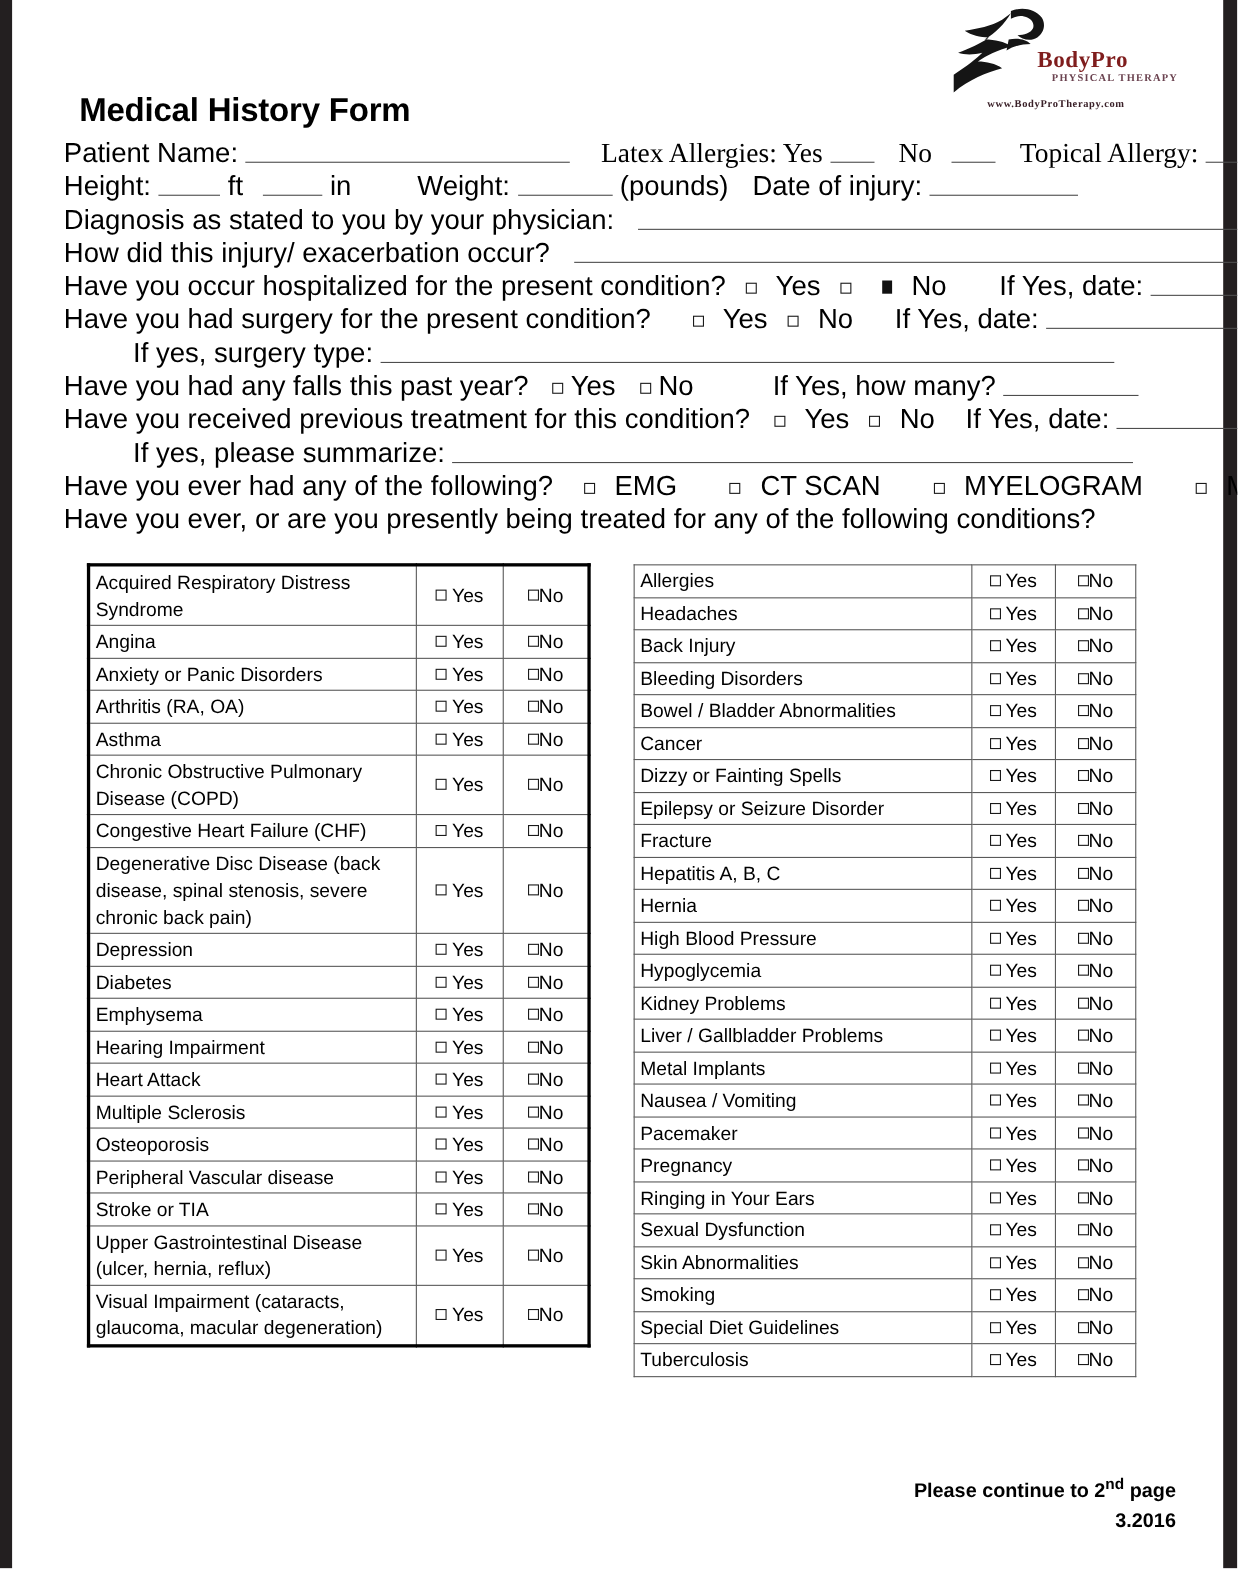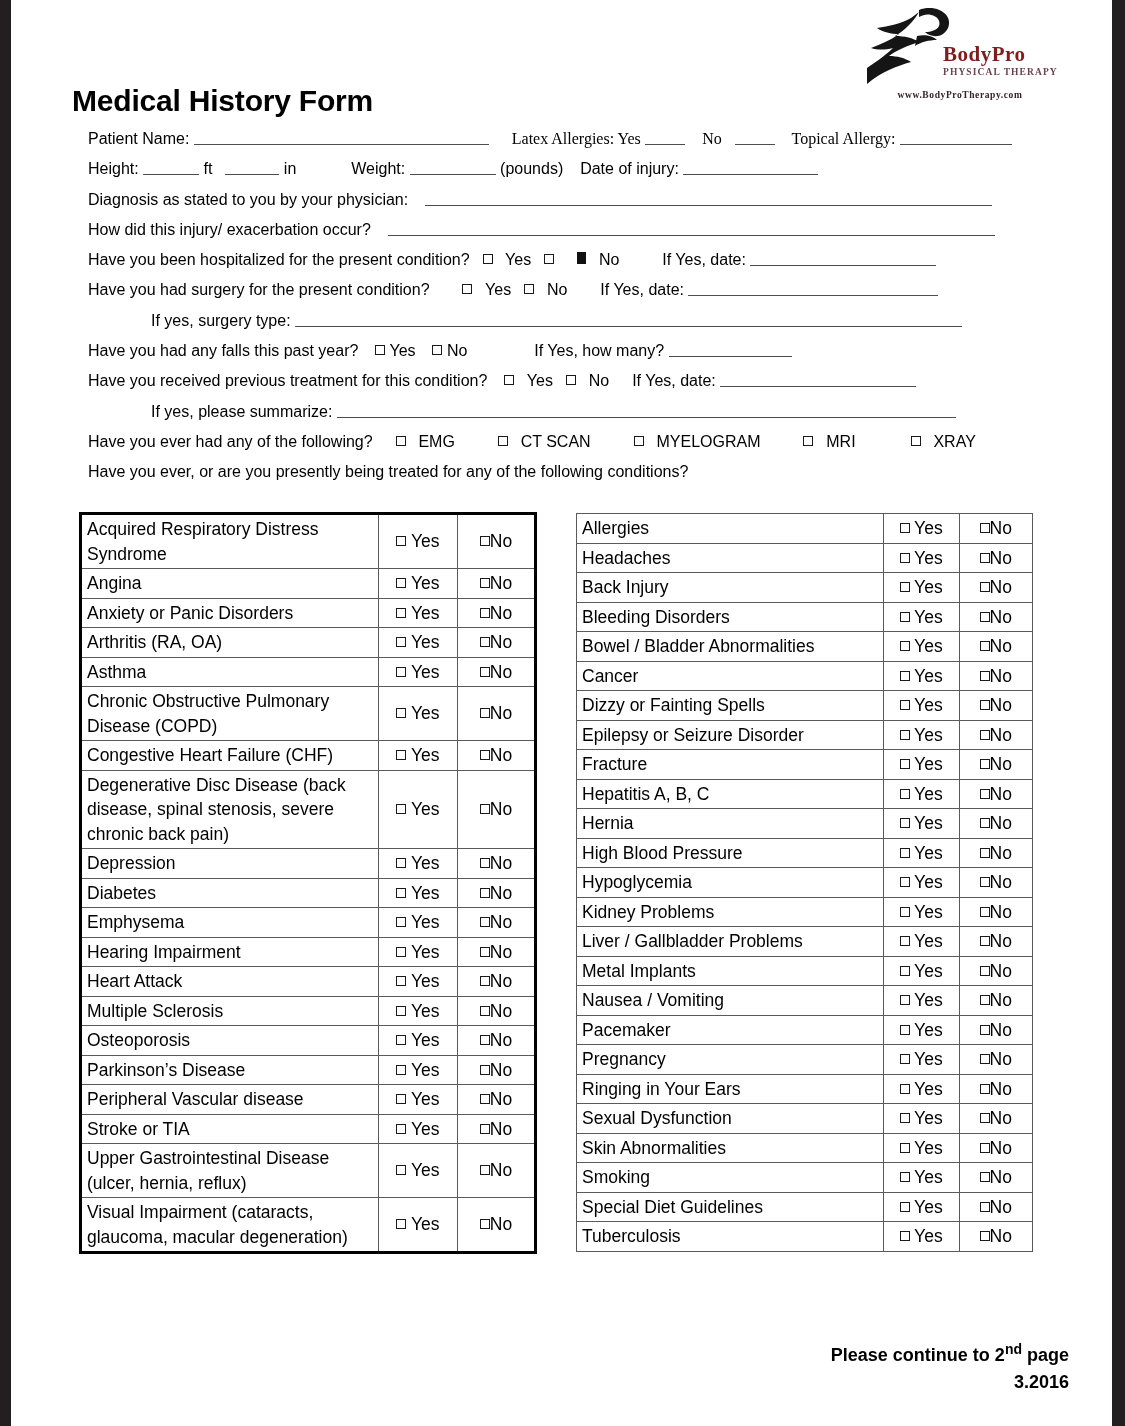--- a/index.html
+++ b/index.html
@@ -69,20 +69,21 @@
     white-space: nowrap;
   }
   .logo-sub {
     font-family: "Liberation Serif", serif;
     font-weight: bold;
     font-size: 9.5px;
     letter-spacing: 1.1px;
     color: #6b4350;
     margin-top: 2px;
     white-space: nowrap;
+    text-align: right;
   }
   .logo-url {
     position: absolute;
     left: 0;
     top: 86px;
     width: 218px;
     text-align: center;
     font-family: "Liberation Serif", serif;
     font-weight: bold;
     font-size: 9.5px;
@@ -98,24 +99,24 @@
     top: 84px;
     font-size: 30px;
     font-weight: bold;
     letter-spacing: -0.2px;
     white-space: nowrap;
   }
 
   
   .flines {
     position: absolute;
-    left: 77px;
+    left: 47px;
     top: 124px;
     width: 990px;
-    font-size: 16px;
+    font-size: 25px;
     line-height: 30.3px;
   }
   .fline {
     white-space: nowrap;
     height: 30.3px;
   }
   .fline.indent { padding-left: 63px; }
   .serif { font-family: "Liberation Serif", serif; }
   .ul {
     display: inline-block;
@@ -272,21 +273,21 @@
         <span class="ul" style="width:567px"></span>
       </div>
 
       <div class="fline">
         <span>How did this injury/ exacerbation occur?</span>
         <span class="sp8"></span>
         <span class="ul" style="width:607px"></span>
       </div>
 
       <div class="fline">
-        <span>Have you been hospitalized for the present condition?</span>
+        <span>Have you occur hospitalized for the present condition?</span>
         <span class="sp4"></span>
         <span class="cb"></span>
         <span class="sp4"></span>
         <span>Yes</span>
         <span class="sp4"></span>
         <span class="cb"></span>
         <span class="sp14"></span>
         <span class="cb-filled"></span>
         <span class="sp4"></span>
         <span>No</span>
@@ -449,25 +450,20 @@
             <td class="cond">Multiple Sclerosis</td>
             <td class="ans yes"><span class="cbx"></span><span> Yes</span></td>
             <td class="ans no"><span class="cbx"></span><span>No</span></td>
           </tr>
           <tr>
             <td class="cond">Osteoporosis</td>
             <td class="ans yes"><span class="cbx"></span><span> Yes</span></td>
             <td class="ans no"><span class="cbx"></span><span>No</span></td>
           </tr>
           <tr>
-            <td class="cond">Parkinson’s Disease</td>
-            <td class="ans yes"><span class="cbx"></span><span> Yes</span></td>
-            <td class="ans no"><span class="cbx"></span><span>No</span></td>
-          </tr>
-          <tr>
             <td class="cond">Peripheral Vascular disease</td>
             <td class="ans yes"><span class="cbx"></span><span> Yes</span></td>
             <td class="ans no"><span class="cbx"></span><span>No</span></td>
           </tr>
           <tr>
             <td class="cond">Stroke or TIA</td>
             <td class="ans yes"><span class="cbx"></span><span> Yes</span></td>
             <td class="ans no"><span class="cbx"></span><span>No</span></td>
           </tr>
           <tr>

